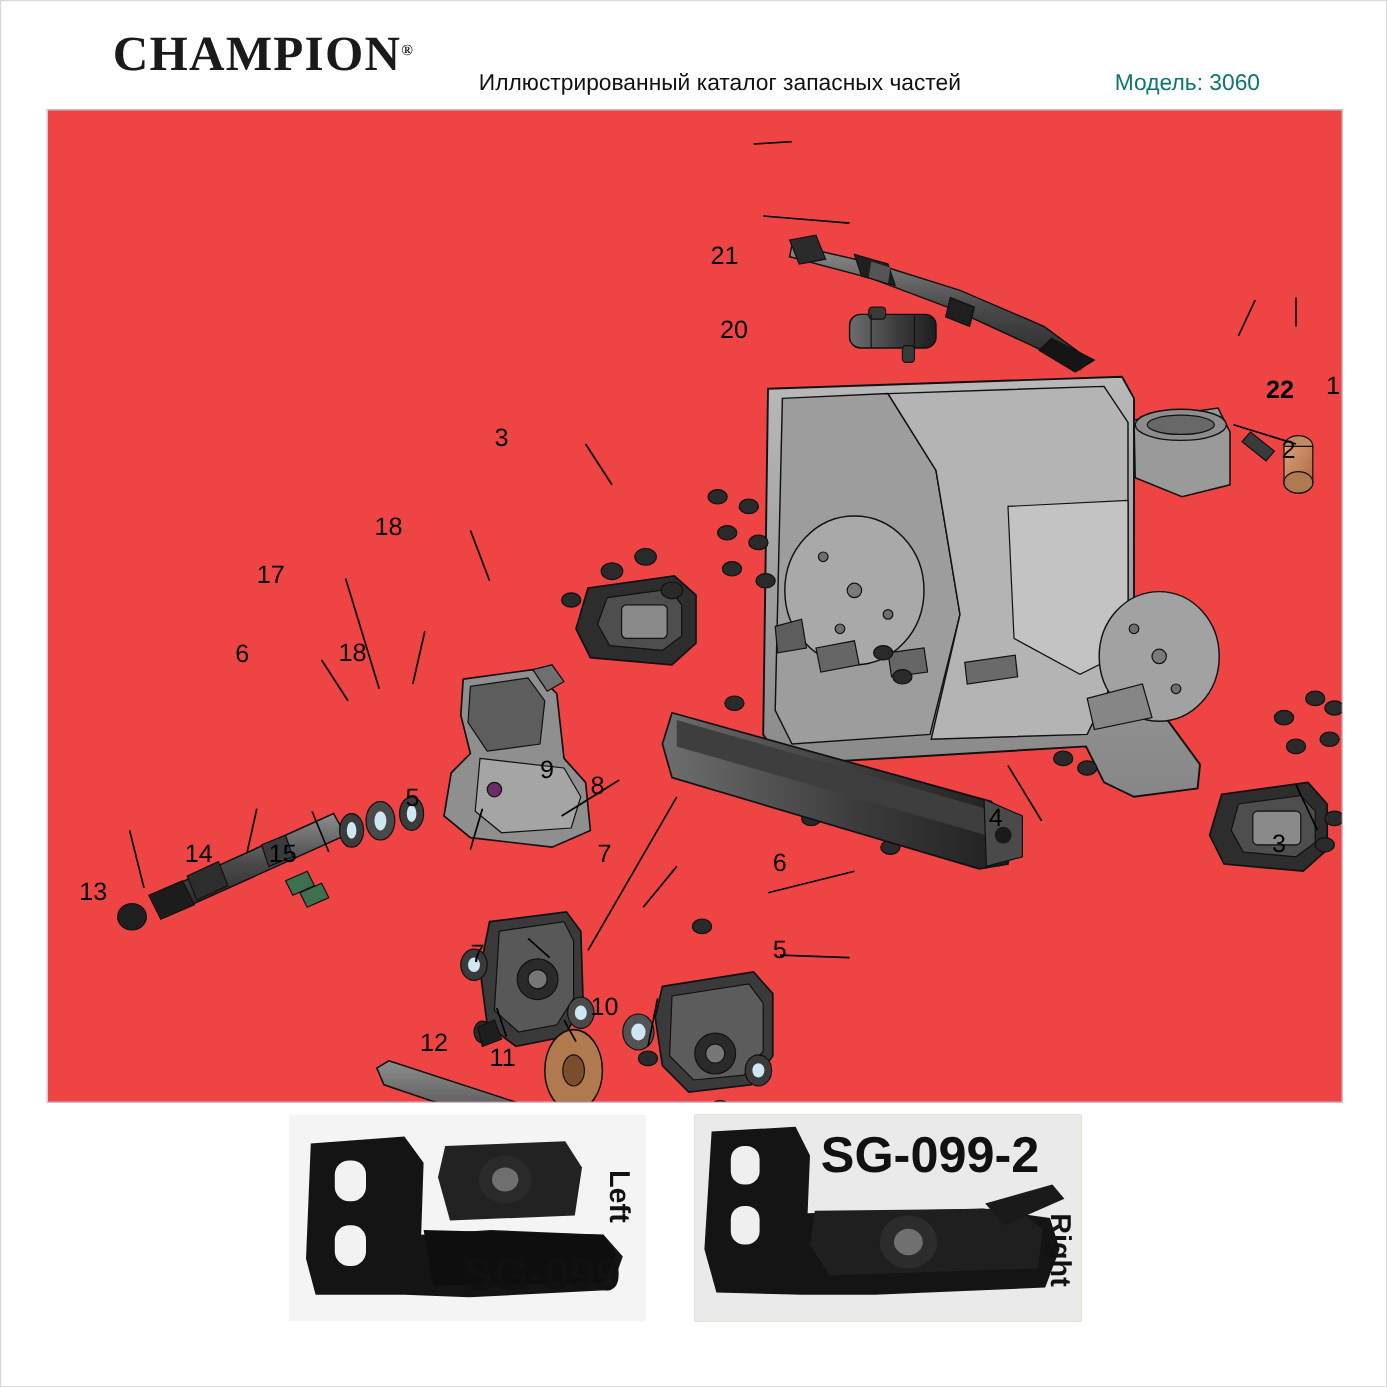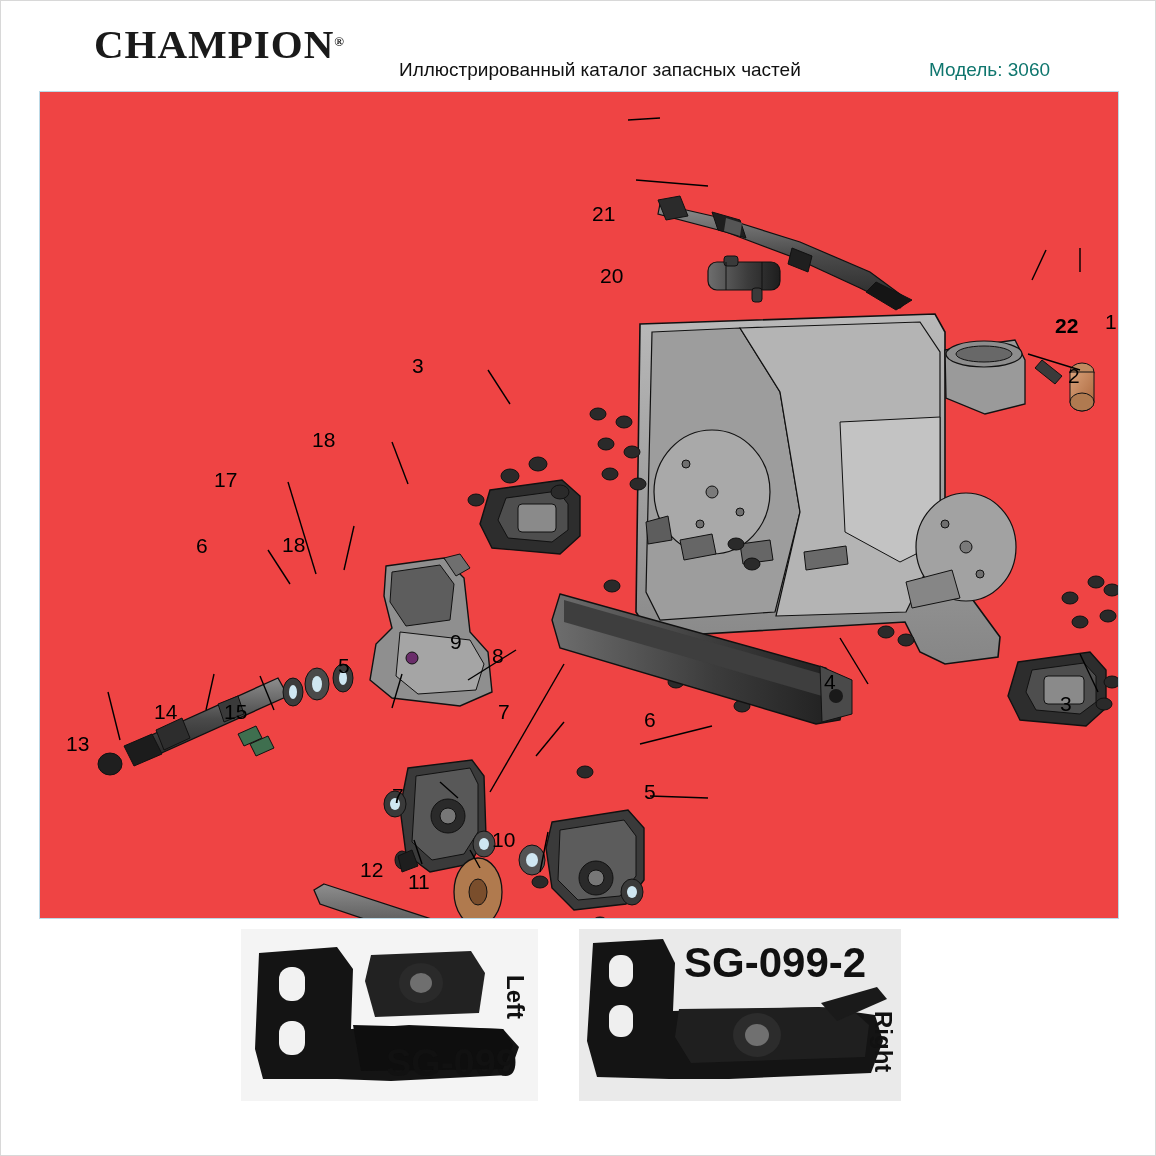--- a/index.html
+++ b/index.html
@@ -352,21 +352,21 @@
     <div class="callout" style="left:452px;top:552px;">8</div>
     <div class="callout" style="left:458px;top:608px;">7</div>
     <div class="callout" style="left:604px;top:616px;">6</div>
     <div class="callout" style="left:604px;top:688px;">5</div>
     <div class="callout" style="left:784px;top:578px;">4</div>
     <div class="callout" style="left:26px;top:640px;">13</div>
     <div class="callout" style="left:114px;top:608px;">14</div>
     <div class="callout" style="left:184px;top:608px;">15</div>
     <div class="callout" style="left:352px;top:692px;">7</div>
     <div class="callout" style="left:452px;top:736px;">10</div>
-    <div class="callout" style="left:320px;top:766px;">12</div>
+    <div class="callout" style="left:310px;top:766px;">12</div>
     <div class="callout" style="left:368px;top:778px;">11</div>
   </div>
 
   <div class="photo photo-left">
     <svg width="297" height="172" viewBox="0 0 297 172">
       <rect x="0" y="0" width="297" height="172" fill="#f4f4f4"></rect>
       <path d="M18,24 L96,18 L112,40 L110,100 L168,96 L262,100 L278,118 L268,146 L150,152 L96,150 L22,150 L14,120 Z" fill="#141414"></path>
       <rect x="38" y="38" width="26" height="34" rx="12" fill="#f2f2f2"></rect>
       <rect x="38" y="92" width="26" height="34" rx="12" fill="#f2f2f2"></rect>
       <ellipse cx="178" cy="50" rx="26" ry="24" fill="#1a1a1a"></ellipse>

